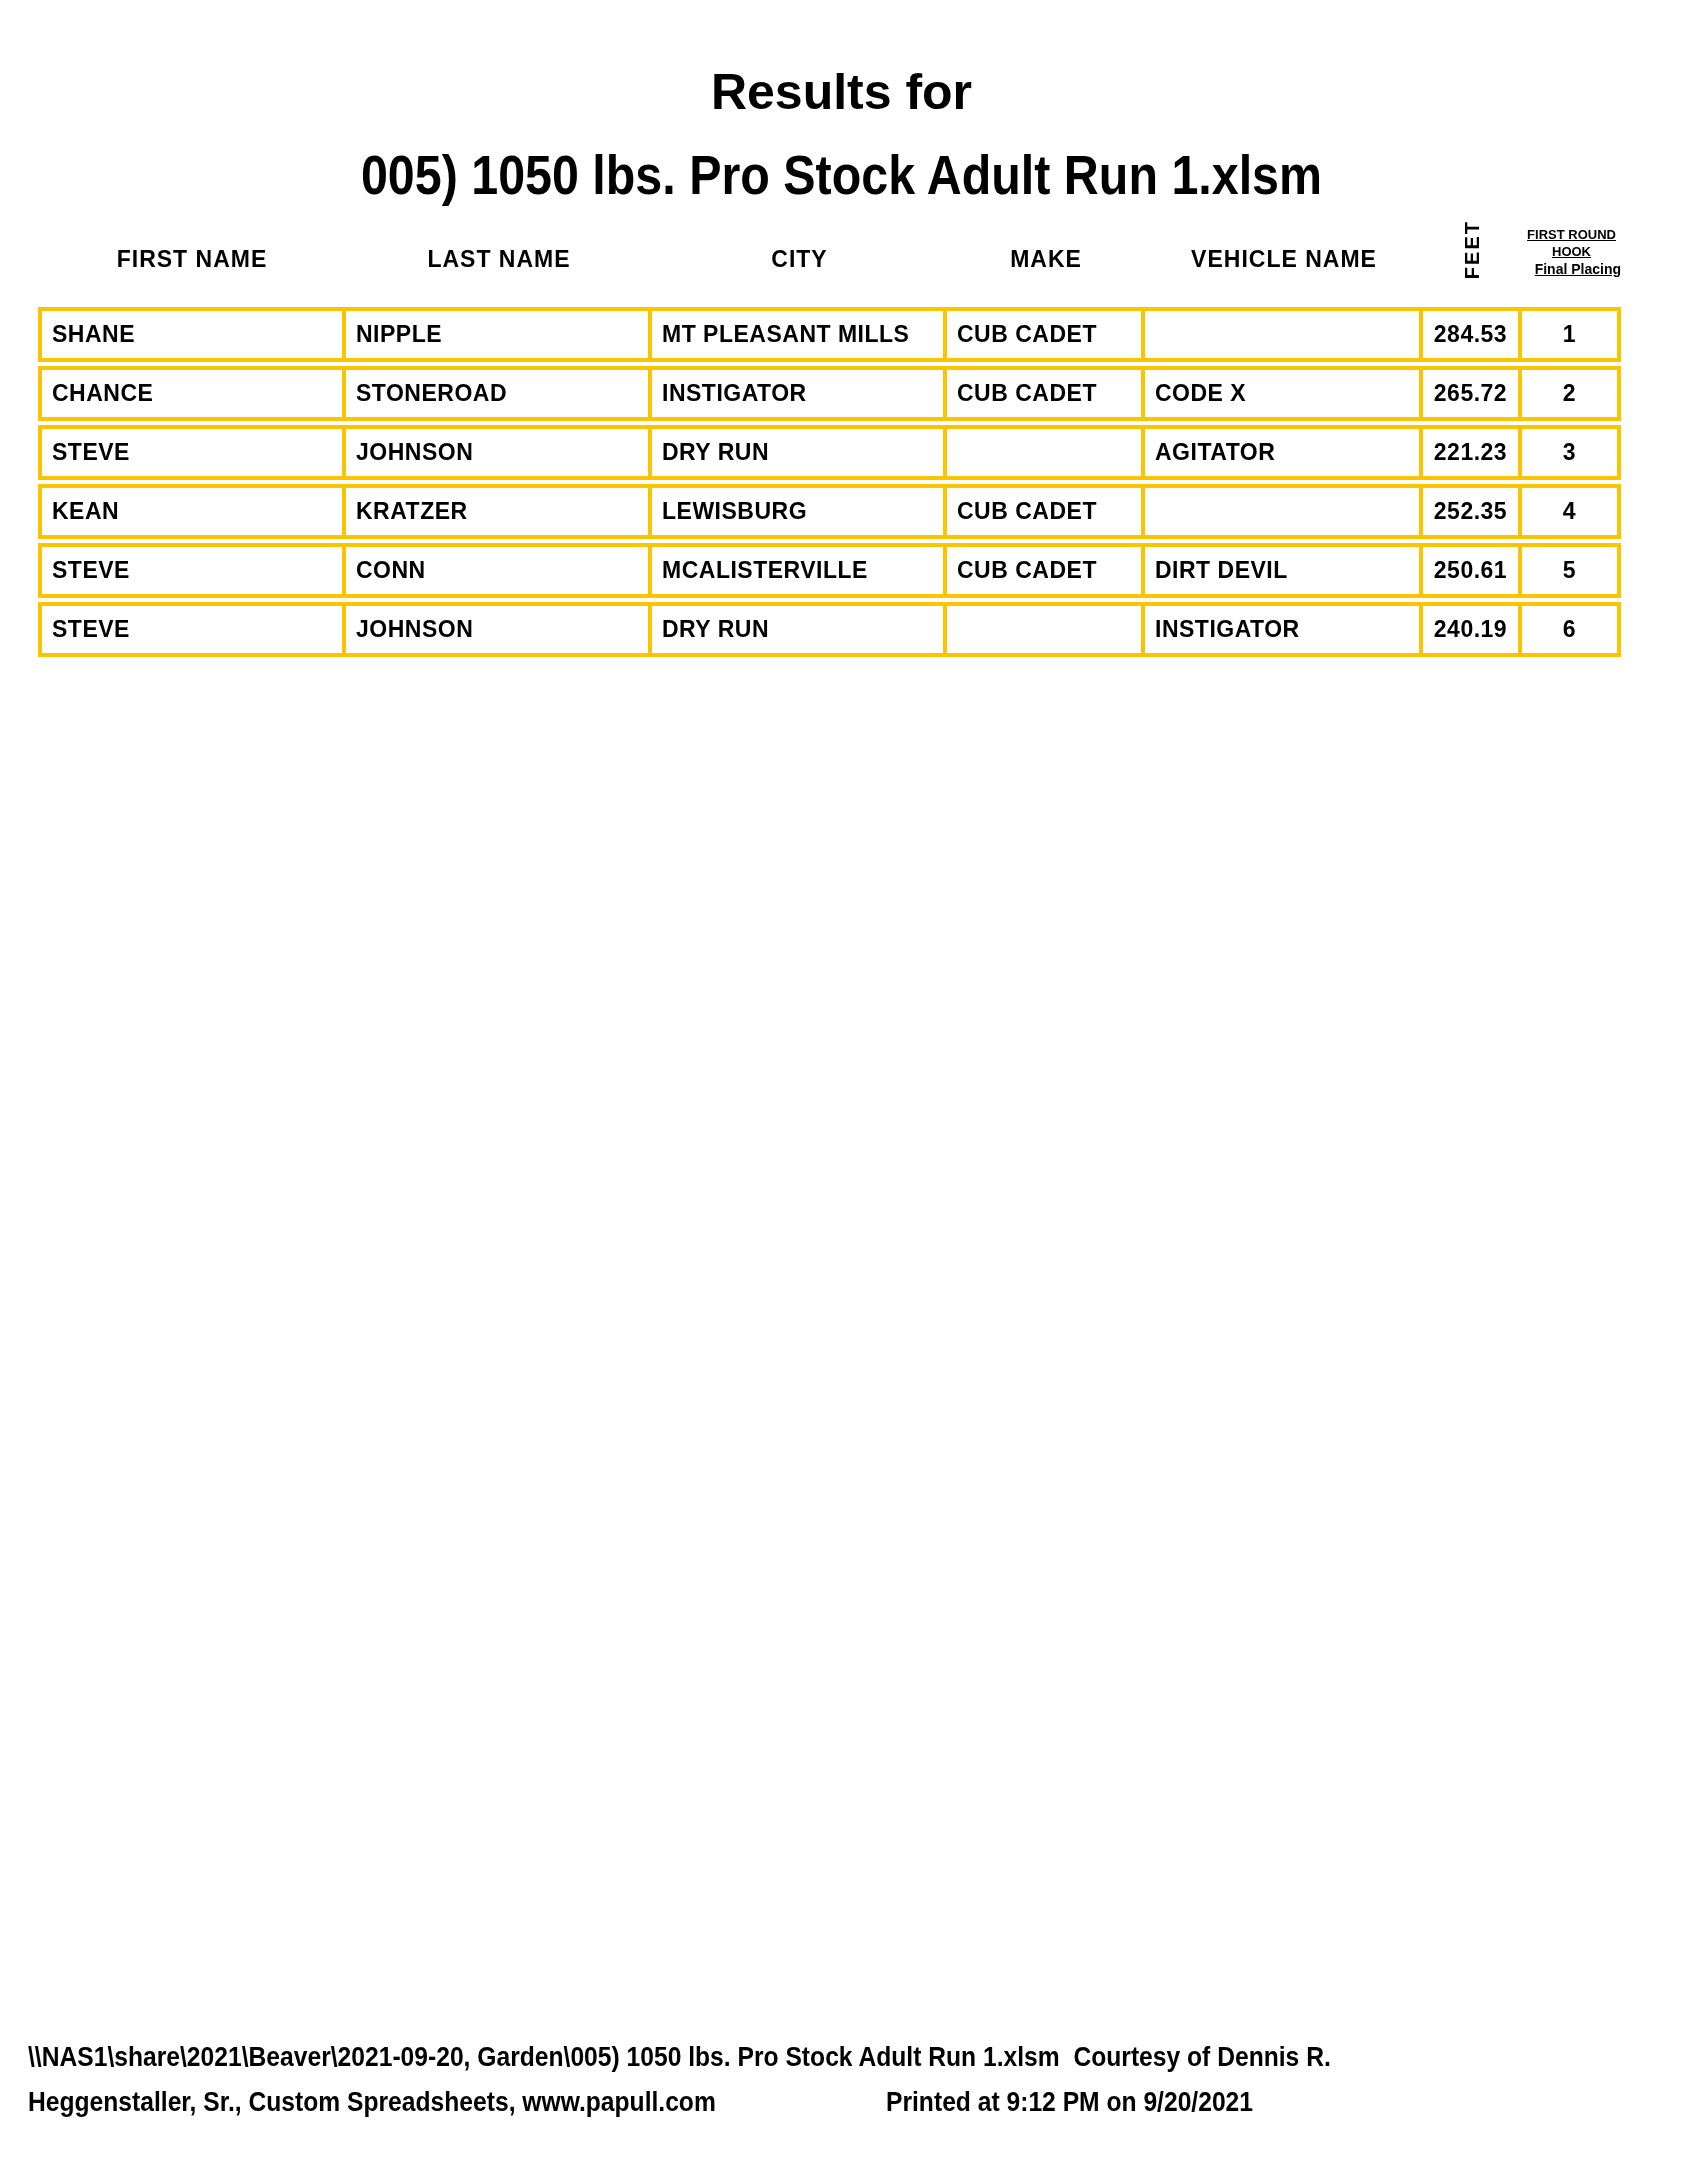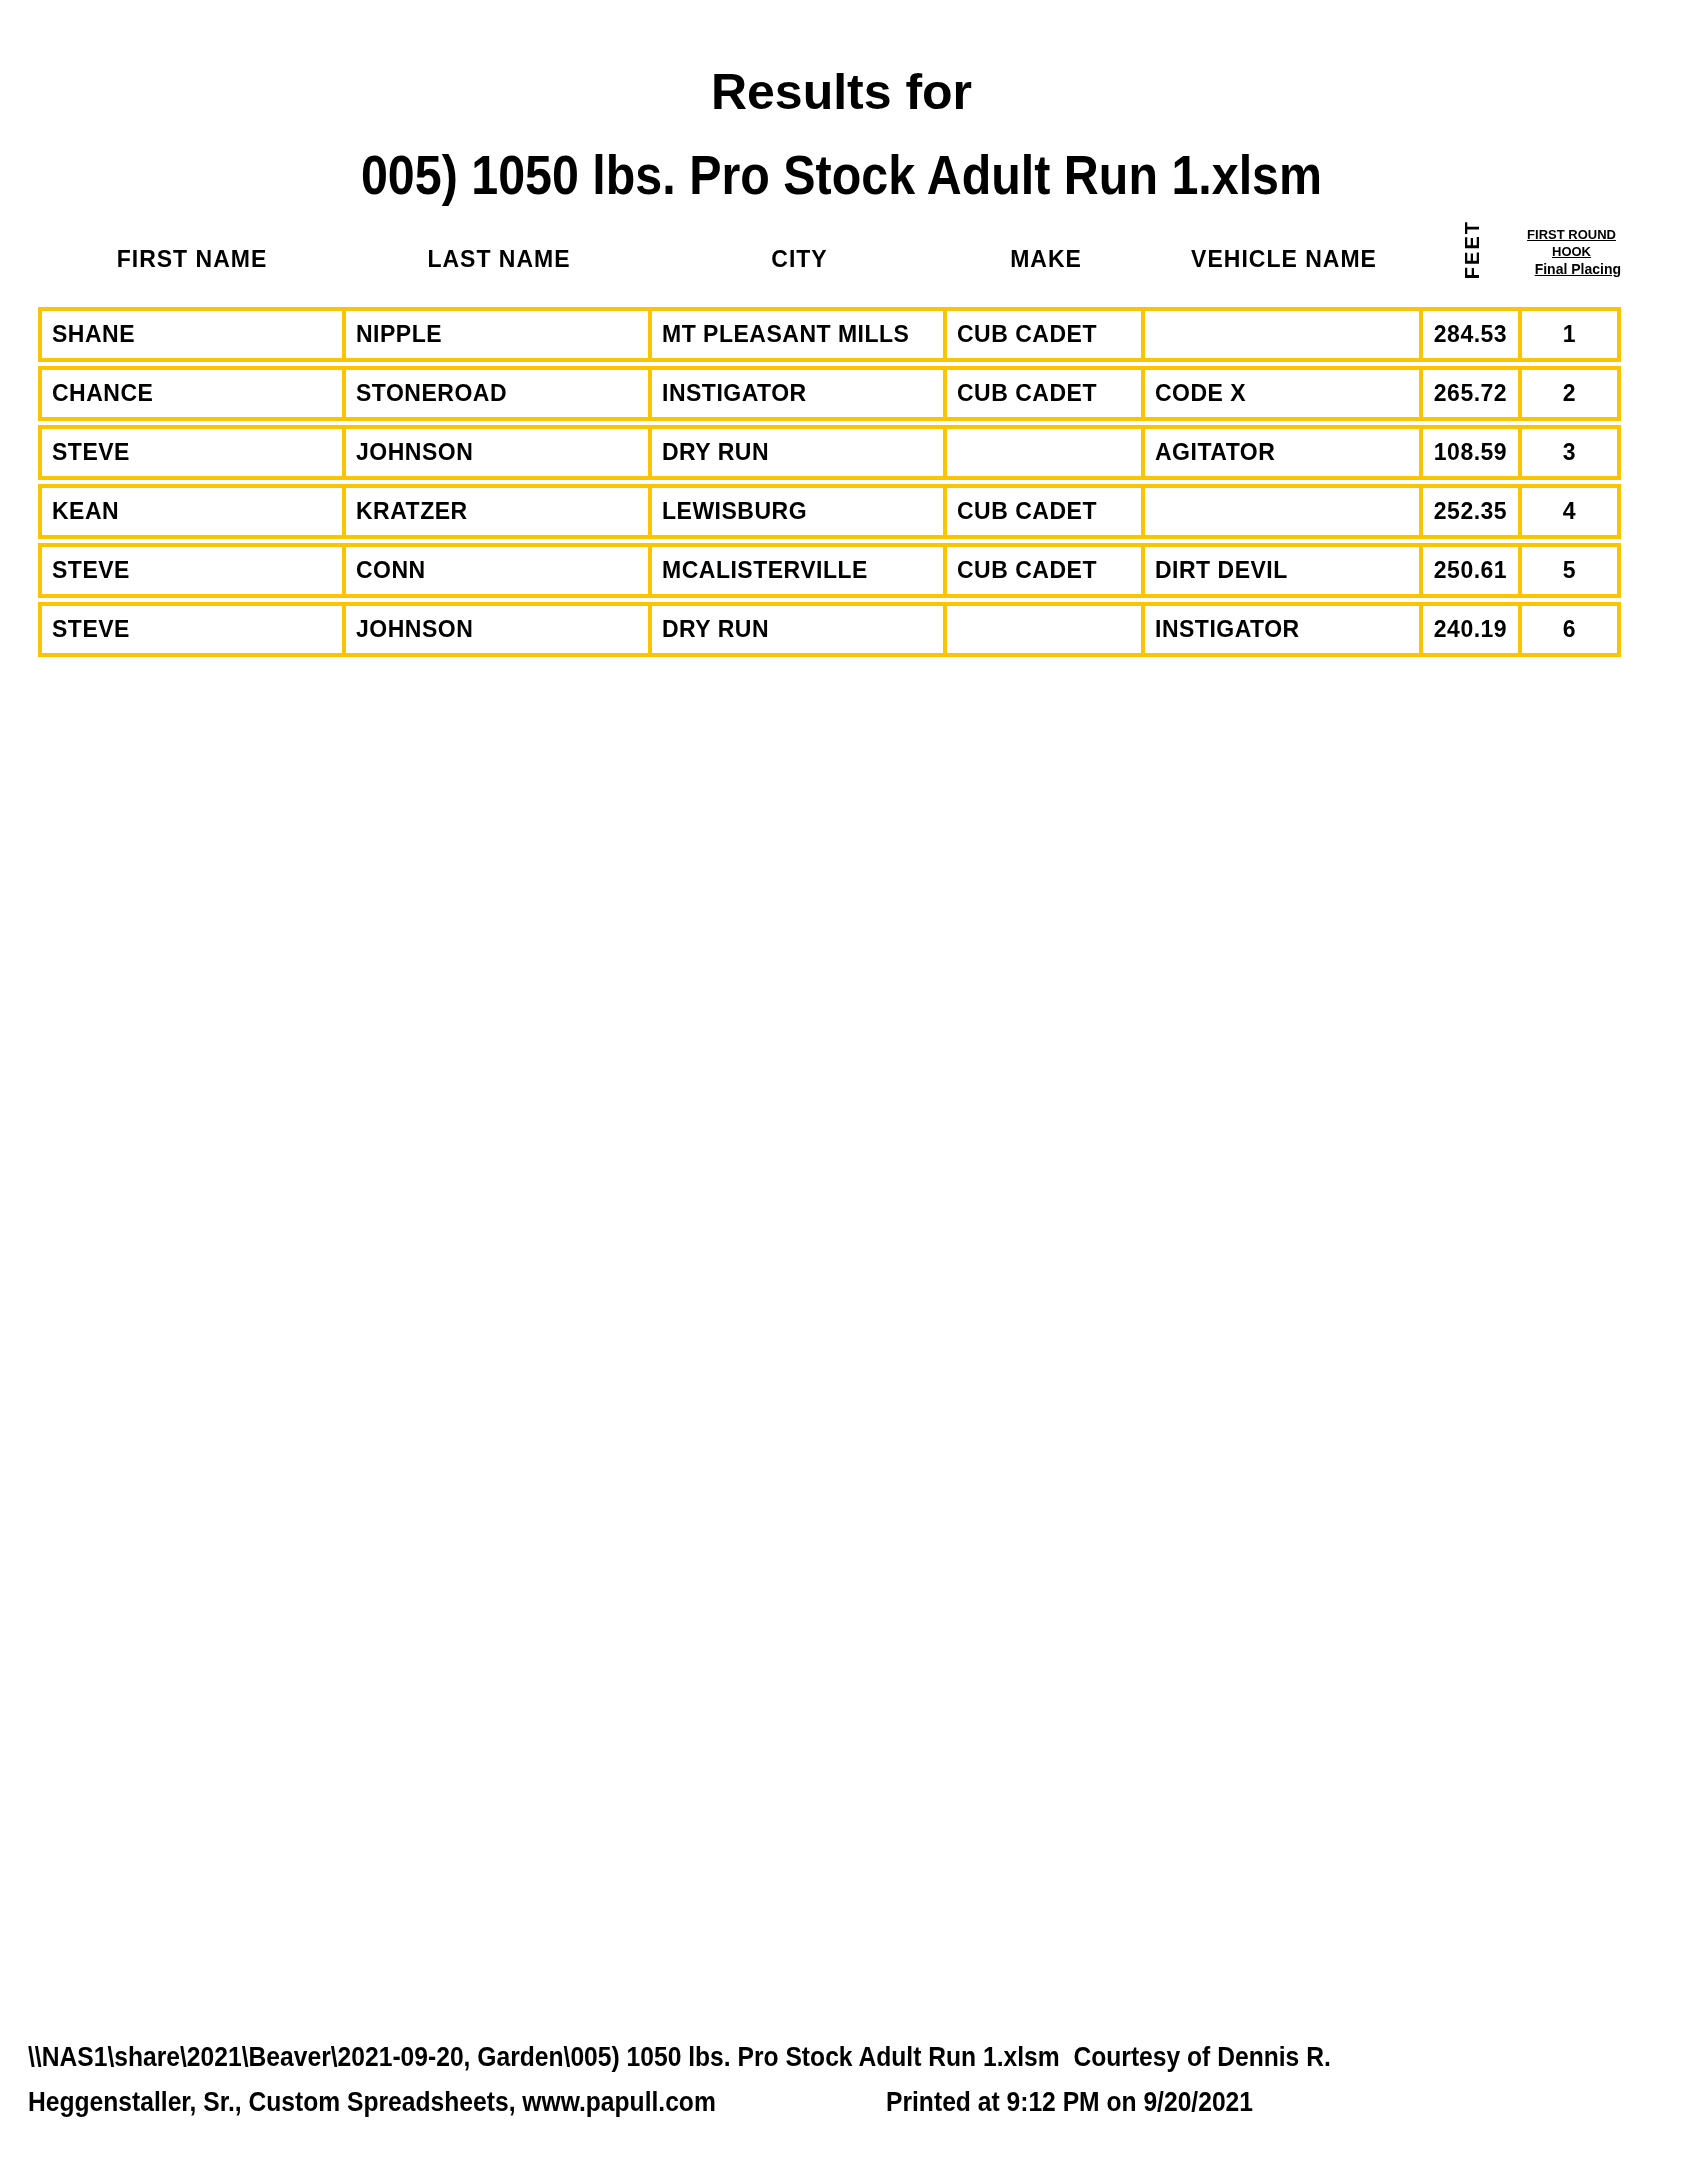--- a/index.html
+++ b/index.html
@@ -159,21 +159,21 @@
         <td>CODE X</td>
         <td class="center">265.72</td>
         <td class="center">2</td>
       </tr>
       <tr>
         <td>STEVE</td>
         <td>JOHNSON</td>
         <td>DRY RUN</td>
         <td></td>
         <td>AGITATOR</td>
-        <td class="center">108.59</td>
+        <td class="center">221.23</td>
         <td class="center">3</td>
       </tr>
       <tr>
         <td>KEAN</td>
         <td>KRATZER</td>
         <td>LEWISBURG</td>
         <td>CUB CADET</td>
         <td></td>
         <td class="center">252.35</td>
         <td class="center">4</td>

